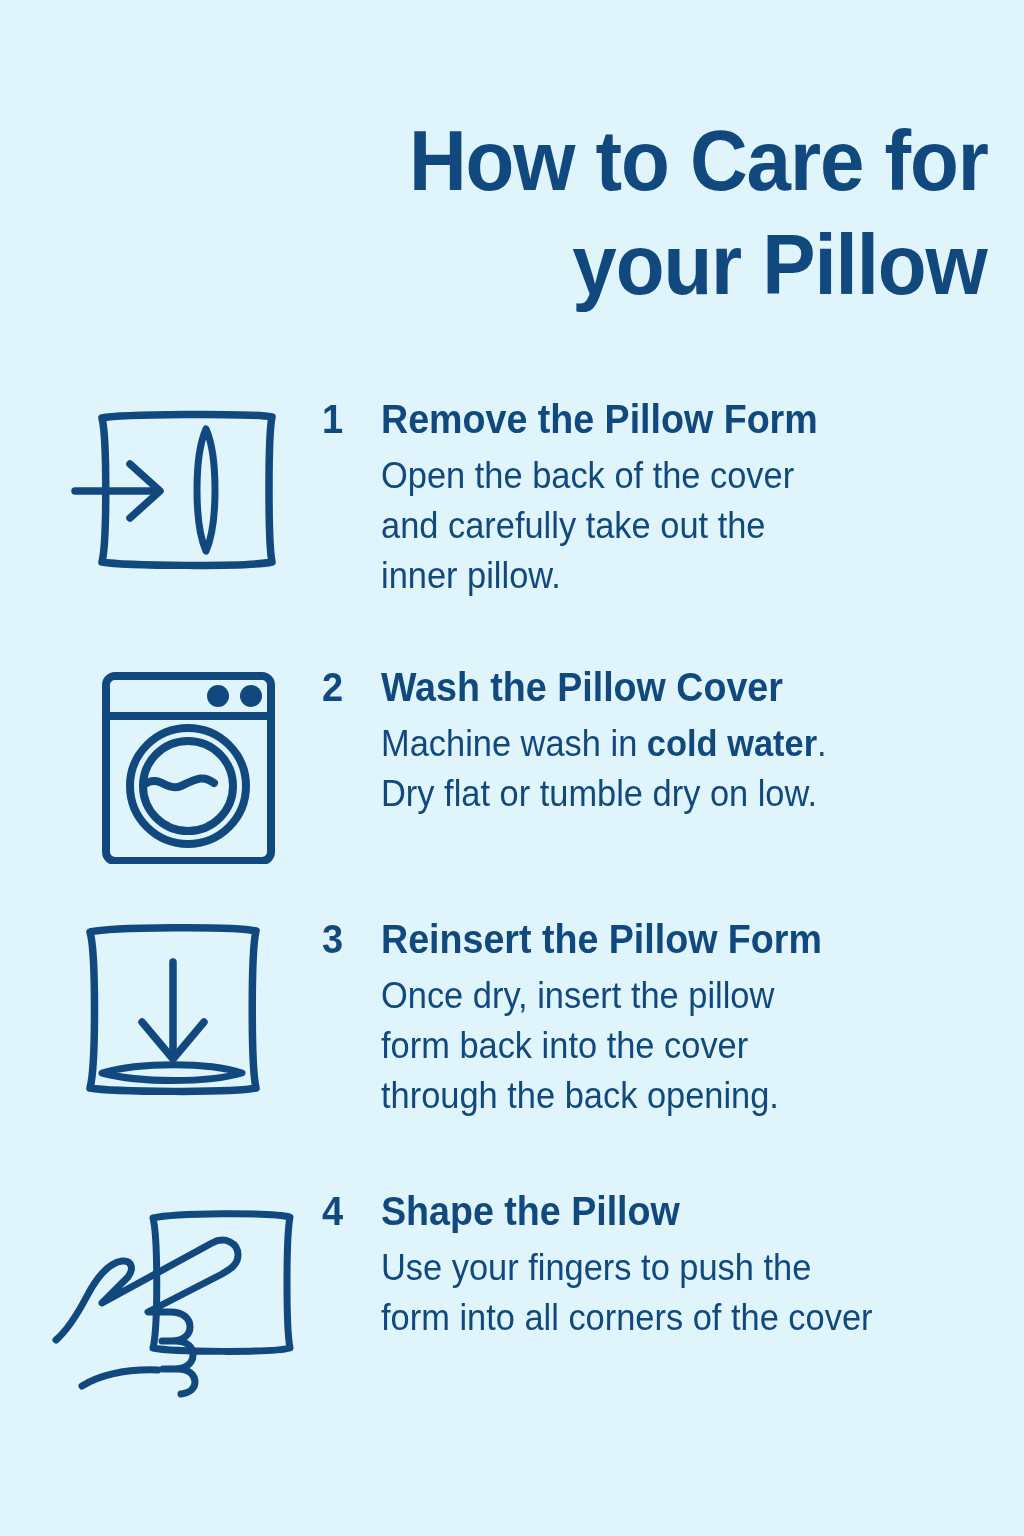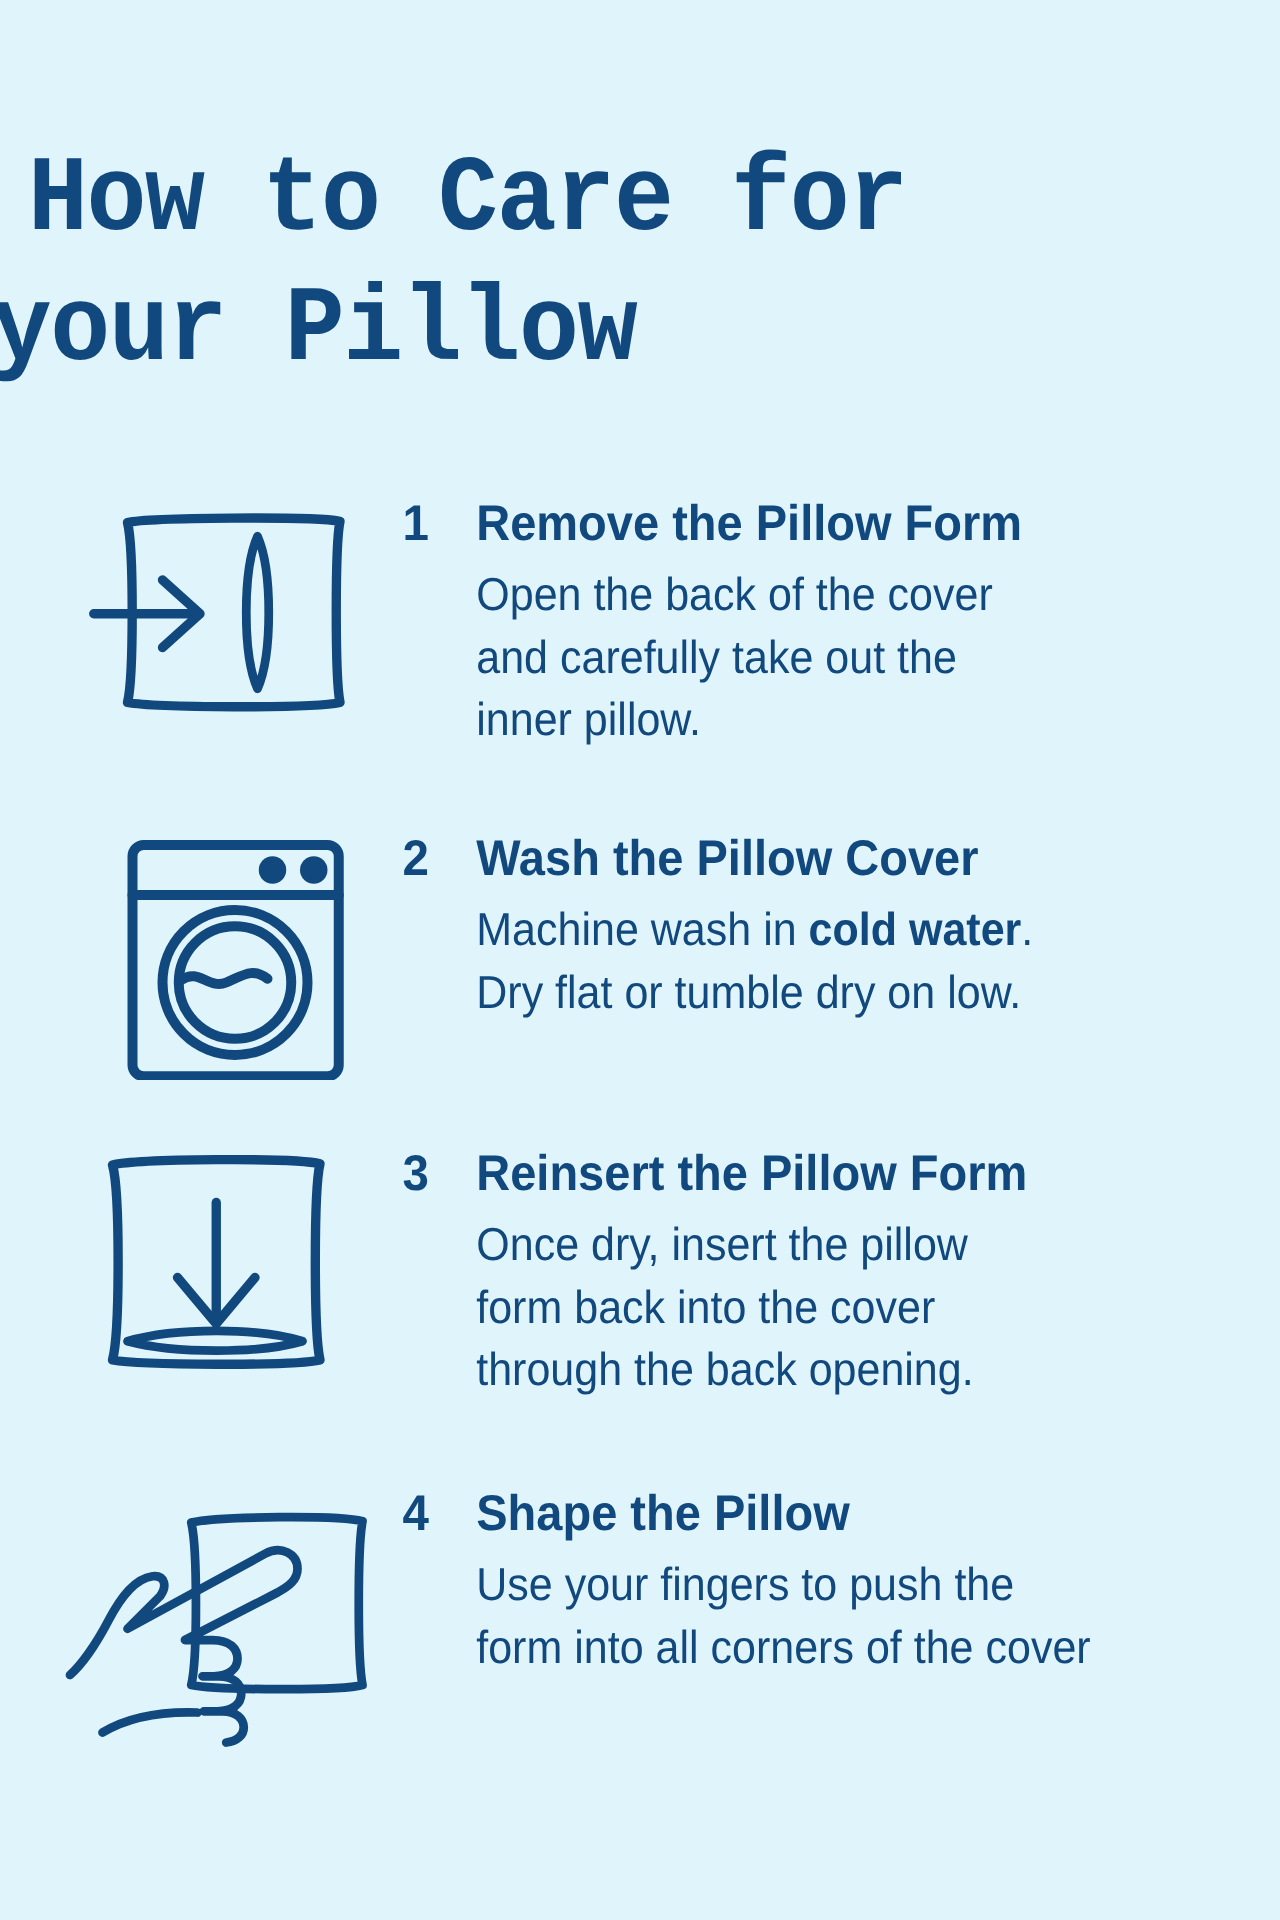--- a/index.html
+++ b/index.html
@@ -20,22 +20,21 @@
     width: 1024px;
     height: 1536px;
   }
 
   
   .title-block {
     position: absolute;
     left: 0;
     top: 108px;
     width: 1024px;
-    text-align: left;
-    font-family: Liberation Mono, monospace;
+    text-align: right;
   }
   .title-line {
     font-weight: 700;
     font-size: 86px;
     line-height: 104px;
     letter-spacing: -1.2px;
     color: #11497e;
     transform: scaleX(0.93);
     transform-origin: center;
     white-space: nowrap;

